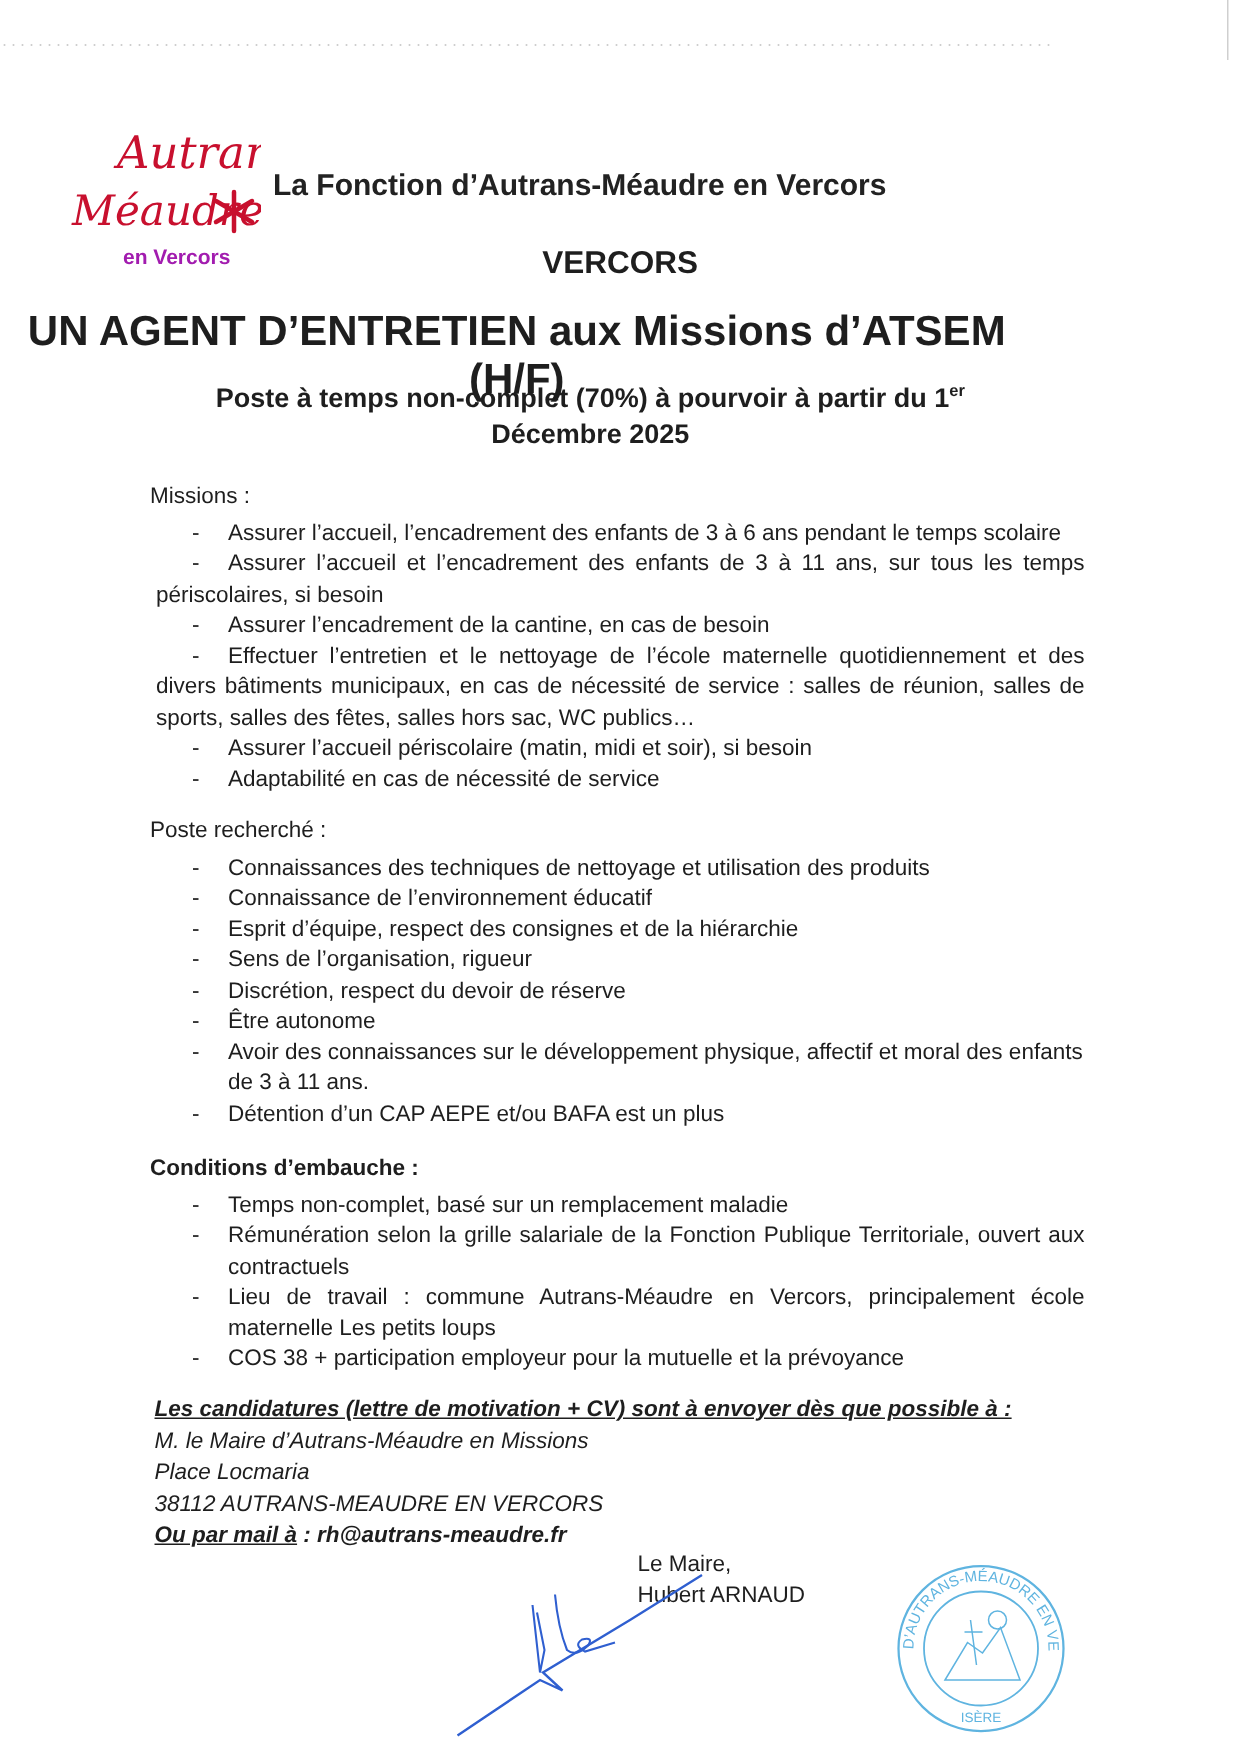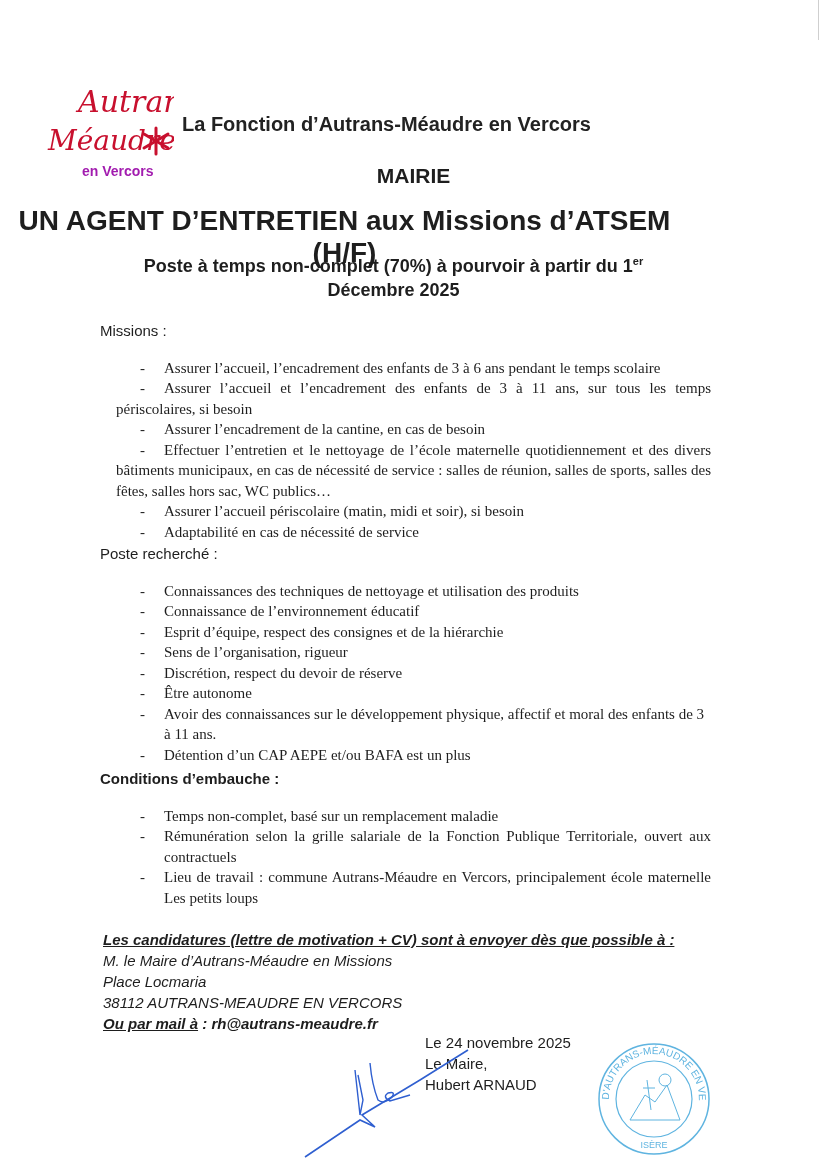--- a/index.html
+++ b/index.html
@@ -22,21 +22,21 @@
     .header-commune {
       position: absolute; left: 182px; top: 113px; font-size: 20px; font-weight: bold; color: #222;
     }
     .recrute { position: absolute; left: 0; width: 827px; top: 164px; text-align: center; font-size: 21px; font-weight: bold; }
     .job-title { position: absolute; left: 0; width: 689px; top: 205px; text-align: center; font-size: 28px; font-weight: bold; }
     .subtitle { position: absolute; left: 0; width: 787px; top: 249px; text-align: center; font-size: 18px; font-weight: bold; line-height: 24px; }
     .subtitle sup { font-size: 11px; }
     .section { position: absolute; left: 100px; width: 627px; font-size: 15px; line-height: 20.5px; }
     .section-title { }
     .section-title.bold { font-weight: bold; }
-    ul.dash { list-style: none; margin: 16px; padding: 0; font-family: Liberation Serif, serif; }
+    ul.dash { list-style: none; margin: 4px; padding: 0; }
     ul.dash li { position: relative; padding-left: 48px; }
     ul.dash li::before { content: "-"; position: absolute; left: 24px; }
     ul.dash.wrap-left li { padding-left: 0; text-indent: 48px; text-align: justify; }
     ul.dash.wrap-left li::before { left: 24px; text-indent: 0; }
     .missions { top: 321px; }
     .profil { top: 544px; }
     .conditions { top: 769px; }
     .conditions ul li { text-align: justify; }
     .candid { position: absolute; left: 103px; top: 929px; font-size: 15px; line-height: 21px; font-style: italic; }
     .candid .head { font-weight: bold; text-decoration: underline; }
@@ -59,21 +59,21 @@
     <g stroke="#c8102e" stroke-width="3" stroke-linecap="round">
       <line x1="112" y1="58" x2="112" y2="84"></line>
       <line x1="100" y1="64" x2="124" y2="78"></line>
       <line x1="100" y1="78" x2="124" y2="64"></line>
     </g>
   </svg>
 </div>
 <div class="logo-sub">en Vercors</div>
 
 <div class="header-commune">La Fonction d’Autrans-Méaudre en Vercors</div>
-<div class="recrute">MAIRIE</div>
+<div class="recrute">VERCORS</div>
 <div class="job-title">UN AGENT D’ENTRETIEN aux Missions d’ATSEM (H/F)</div>
 <div class="subtitle">
   <span>Poste à temps non-complet (70%) à pourvoir à partir du 1</span><sup>er</sup><br>
   <span>Décembre 2025</span>
 </div>
 
 <div class="section missions">
   <div class="section-title">Missions :</div>
   <ul class="dash wrap-left">
     <li>Assurer l’accueil, l’encadrement des enfants de 3 à 6 ans pendant le temps scolaire</li>
@@ -98,33 +98,33 @@
     <li>Détention d’un CAP AEPE et/ou BAFA est un plus</li>
   </ul>
 </div>
 
 <div class="section conditions">
   <div class="section-title bold">Conditions d’embauche :</div>
   <ul class="dash">
     <li>Temps non-complet, basé sur un remplacement maladie</li>
     <li>Rémunération selon la grille salariale de la Fonction Publique Territoriale, ouvert aux contractuels</li>
     <li>Lieu de travail : commune Autrans-Méaudre en Vercors, principalement école maternelle Les petits loups</li>
+    <li>COS 38 + participation employeur pour la mutuelle et la prévoyance</li>
   </ul>
 </div>
 
 <div class="candid">
   <div class="head">Les candidatures (lettre de motivation + CV) sont à envoyer dès que possible à :</div>
   <div>M. le Maire d’Autrans-Méaudre en Missions</div>
   <div>Place Locmaria</div>
   <div>38112 AUTRANS-MEAUDRE EN VERCORS</div>
   <div><span class="mail-label">Ou par mail à</span><span class="mail"> : </span><span class="mail">rh@autrans-meaudre.fr</span></div>
 </div>
 
 <div class="signoff">
-  <div>Le 24 novembre 2025</div>
   <div>Le Maire,</div>
   <div>Hubert ARNAUD</div>
 </div>
 
 <svg class="signature" viewBox="0 0 180 115">
   <path d="M5 112 L60 75 L75 82 L62 70 L120 35 L168 5" fill="none" stroke="#2f5fd0" stroke-width="1.6"></path>
   <path d="M55 25 L60 70 L63 55 L58 30" fill="none" stroke="#2f5fd0" stroke-width="1.4"></path>
   <path d="M70 18 Q72 40 78 55 Q84 60 92 52 Q96 46 88 48 Q82 52 90 56 L110 50" fill="none" stroke="#2f5fd0" stroke-width="1.4"></path>
 </svg>
 

